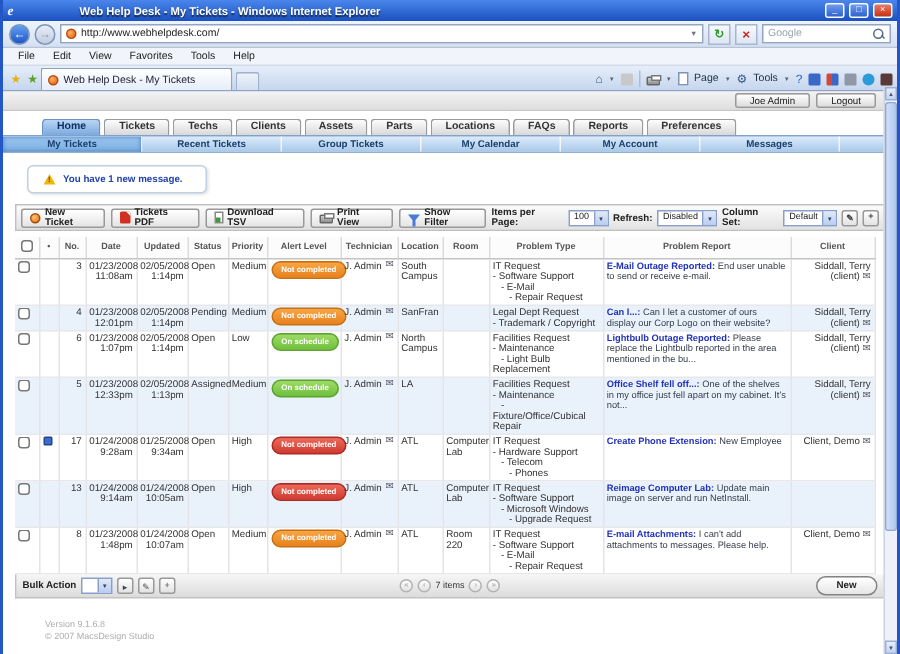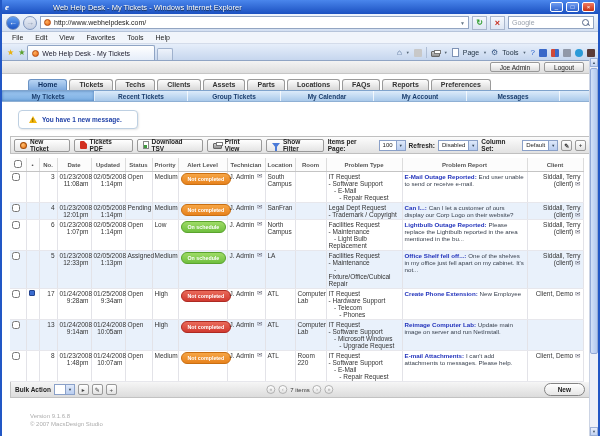--- a/index.html
+++ b/index.html
@@ -2,21 +2,21 @@
 <html><head>
 <meta charset="utf-8">
 <style>
   html,body{margin:0;padding:0;background:#555;}
   *{box-sizing:border-box;}
   .win{position:relative;width:600px;height:436px;background:#fff;overflow:hidden;
        font-family:"Liberation Sans",sans-serif;border-left:2px solid #2257c5;border-right:2px solid #2257c5;}
   
   .titlebar{height:14px;background:linear-gradient(#4a86ec,#1b50c0);display:flex;align-items:center;padding:0 3px;gap:3px;}
   .ie-logo{color:#fff;font-weight:bold;font-size:9px;font-family:"Liberation Serif",serif;font-style:italic;line-height:9px;}
-  .title-text{color:#fff;font-size:7.5px;font-weight:normal;text-shadow:0 1px 1px #123;flex:1;white-space:nowrap;overflow:hidden;padding-left:41px;}
+  .title-text{color:#fff;font-size:7.5px;font-weight:bold;text-shadow:0 1px 1px #123;flex:1;white-space:nowrap;overflow:hidden;padding-left:41px;}
   .winbtn{width:13px;height:10px;border:1px solid #fff;border-radius:2px;font-size:6px;line-height:8px;text-align:center;color:#fff;background:linear-gradient(#6f9cf0,#2f62cc);}
   .winbtn.close{background:linear-gradient(#f07a62,#c63012);}
   .addressbar{height:18px;background:linear-gradient(#eef4fc,#d4e0f2);display:flex;align-items:center;gap:3px;padding:0 4px;border-bottom:1px solid #b6c4da;}
   .navcirc{width:14px;height:14px;border-radius:50%;border:1px solid #7d94bd;display:flex;align-items:center;justify-content:center;font-size:8px;color:#fff;background:linear-gradient(#62a0f2,#1d55c4);}
   .navcirc.fwd{background:linear-gradient(#e8edf6,#c3cde0);color:#8a97ad;}
   .addr-field{flex:1;height:13px;background:#fff;border:1px solid #93a5c2;display:flex;align-items:center;gap:3px;padding:0 3px;font-size:7px;color:#222;}
   .favicon{width:7px;height:7px;border-radius:50%;background:radial-gradient(circle at 35% 35%,#ffb25e,#e55f12);border:1px solid #b24a0e;}
   .addr-drop{margin-left:auto;color:#678;font-size:5px;}
   .sqbtn{width:15px;height:14px;border:1px solid #a9b6cc;background:linear-gradient(#f6f9fd,#dde6f3);display:flex;align-items:center;justify-content:center;font-size:8px;}
   .refresh-glyph{color:#2f9e2f;font-size:8px;font-weight:bold;}

